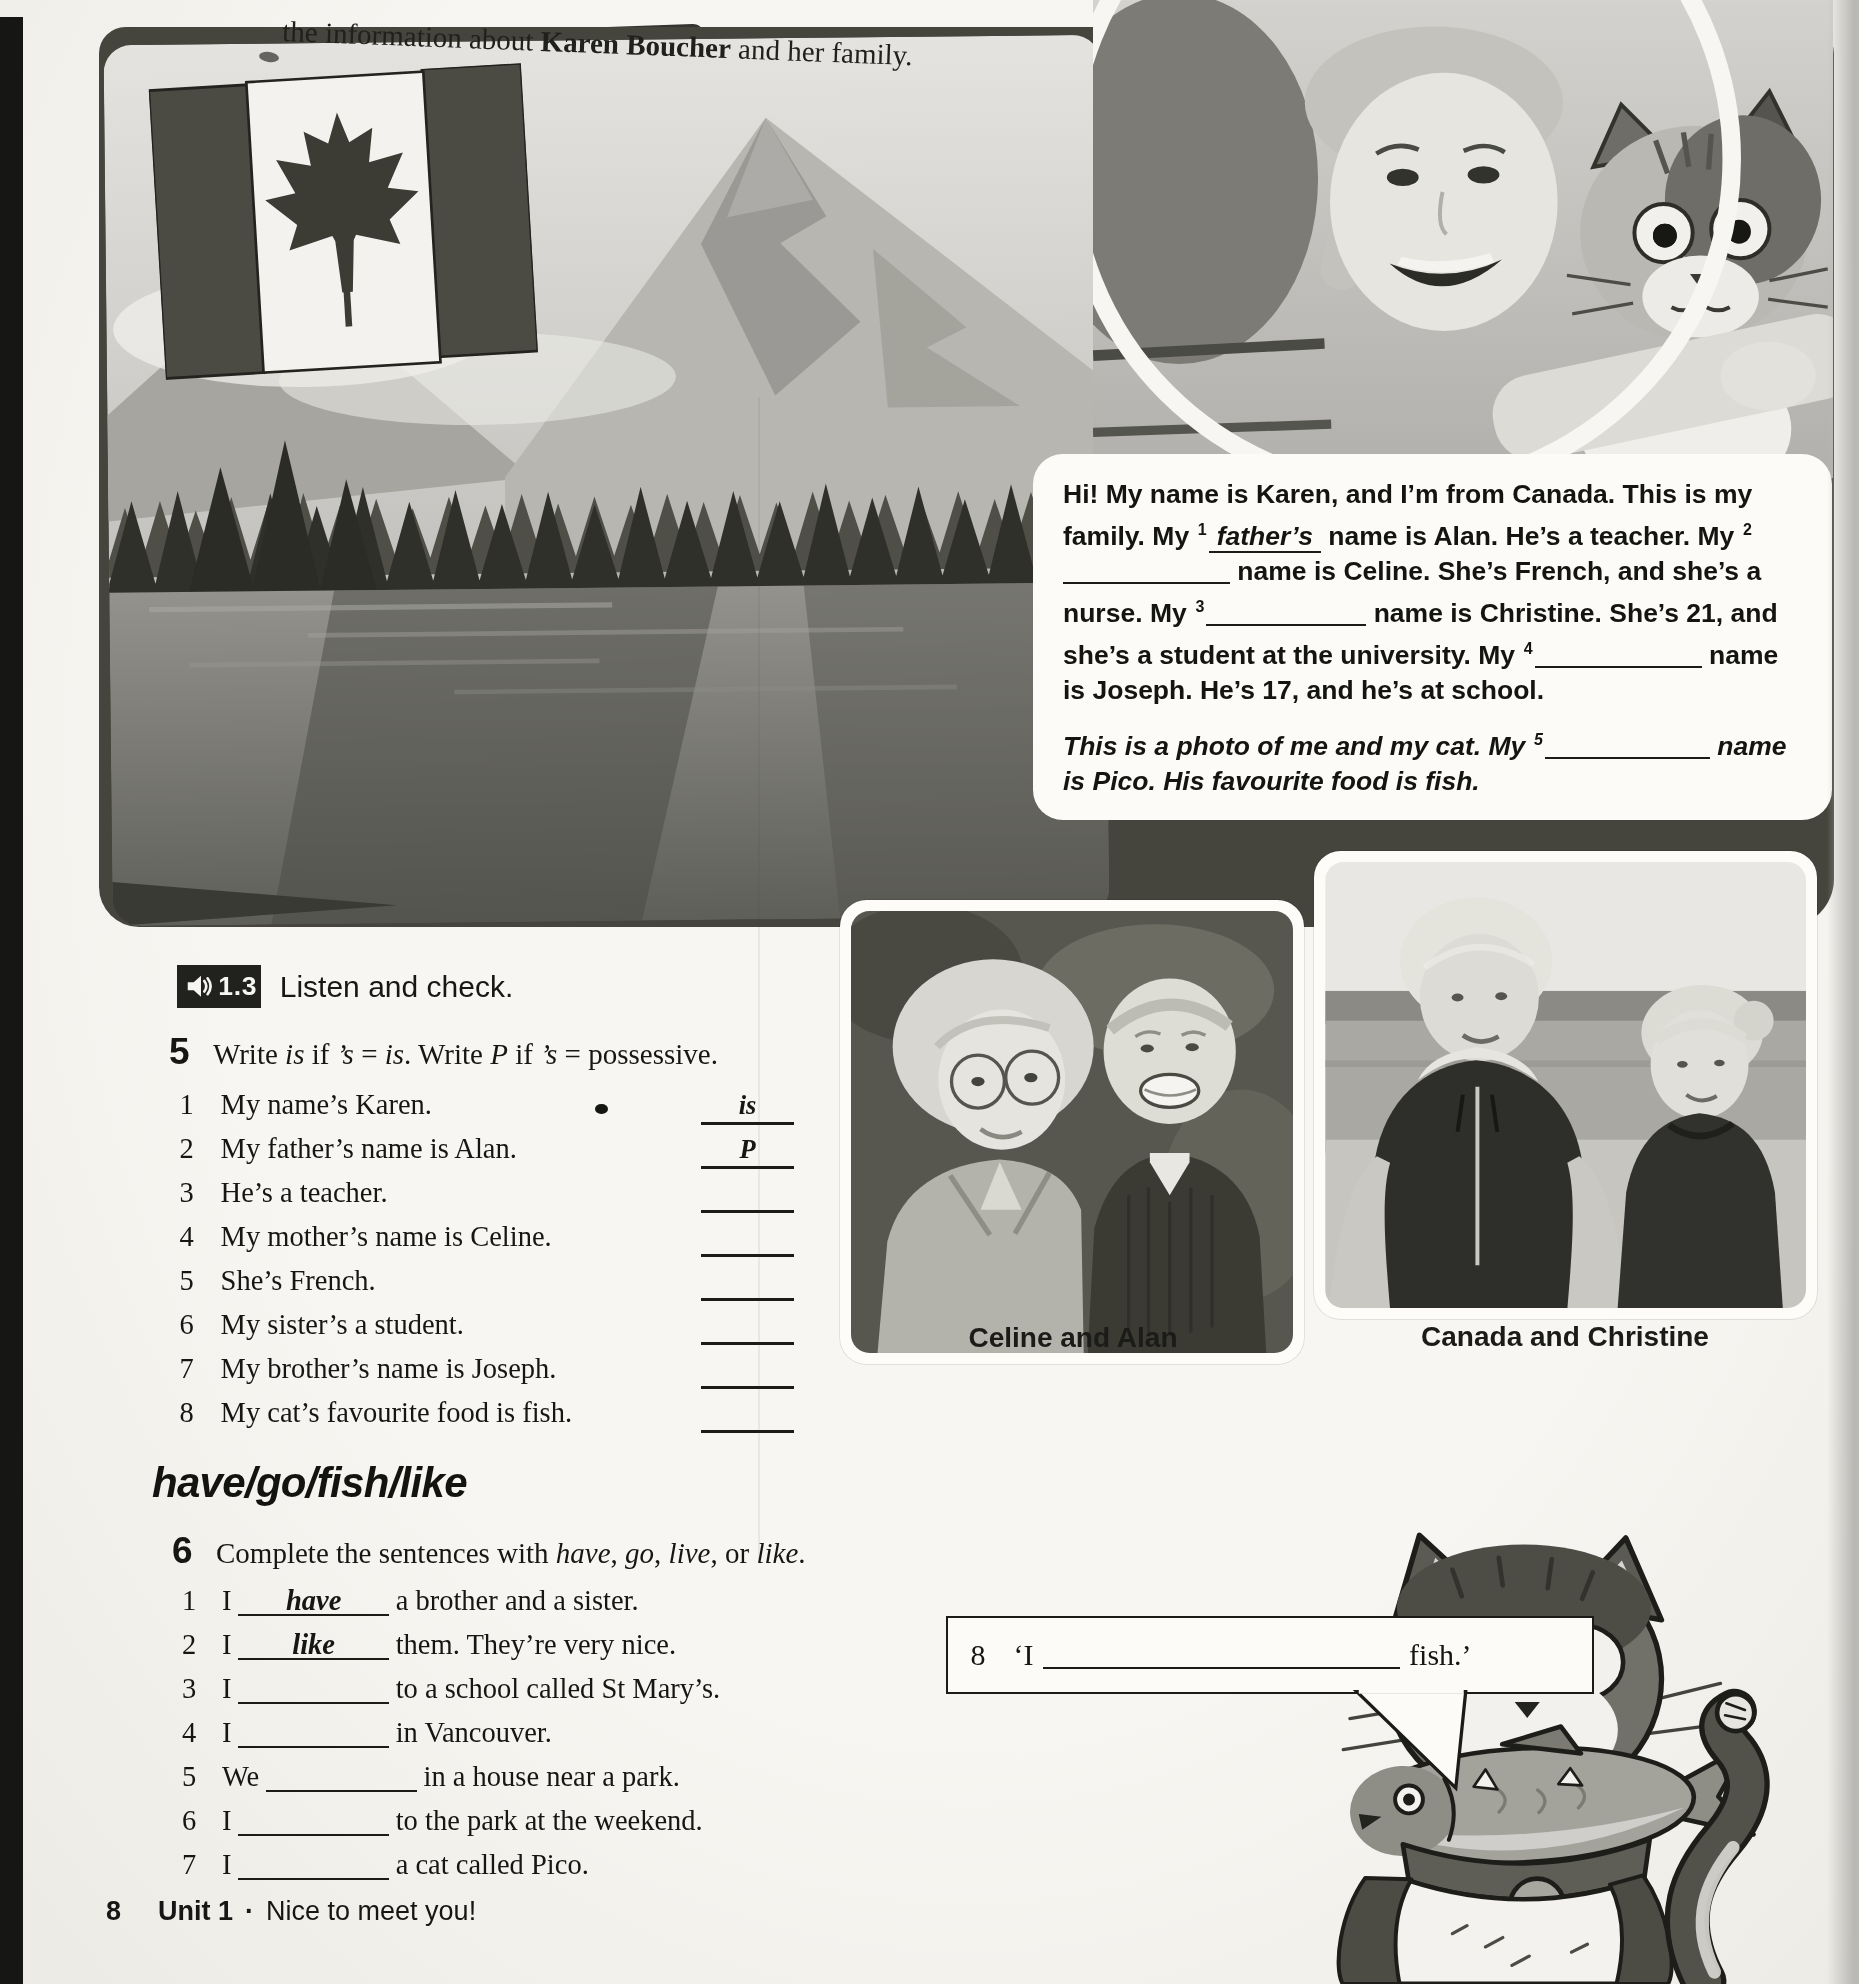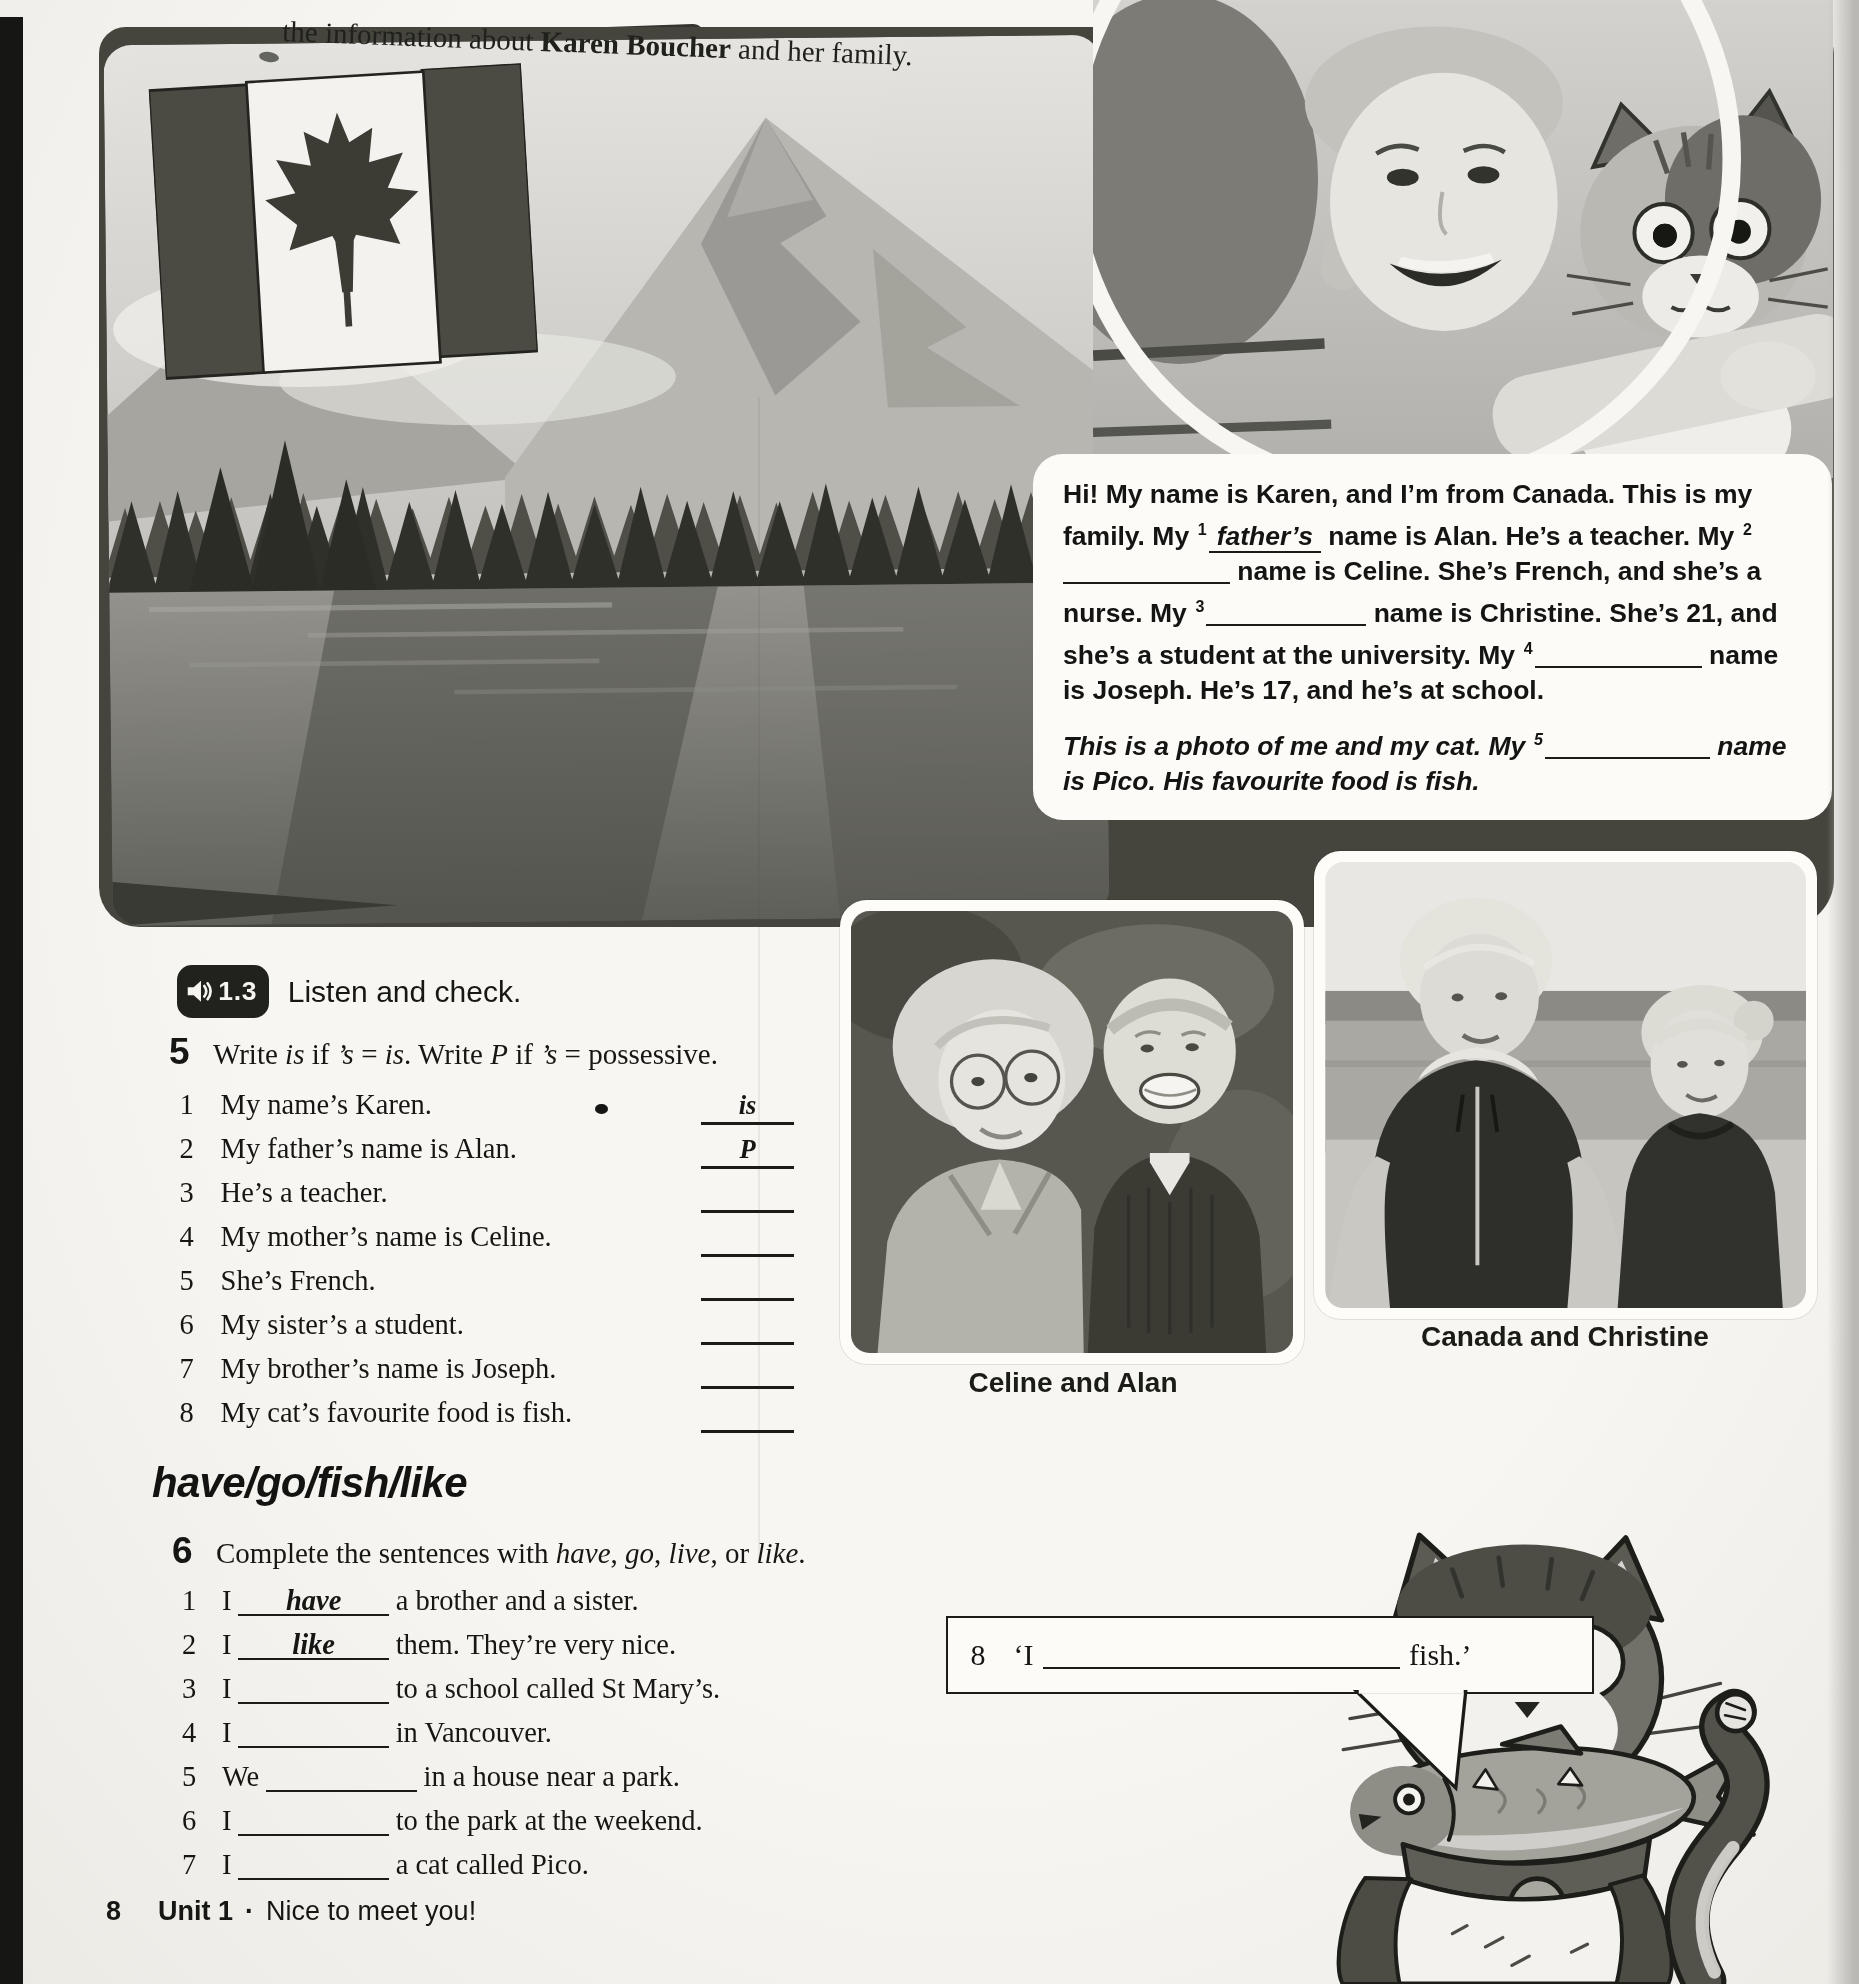--- a/index.html
+++ b/index.html
@@ -36,24 +36,24 @@
   .sup{font-size:16px;vertical-align:10px;margin:0 2px 0 1.3px;}
   .bl{display:inline-block;border-bottom:2.6px solid #1b1b18;height:22.5px;vertical-align:-4px;}
   .b2{width:167px}.b3{width:160px}.b4{width:167px}.b5{width:165px}
   .wans{font-style:italic;border-bottom:2.6px solid #1b1b18;padding:0 8px;}
   
   .photo-frame{position:absolute;background:#fdfcf9;border-radius:26.5px;box-shadow:0 0 0 0.7px rgba(0,0,0,.12);z-index:4;}
   .photo-frame .inner{position:absolute;left:10.6px;top:10.6px;right:10.6px;bottom:10.6px;border-radius:18.5px;overflow:hidden;}
   .frame-joseph{left:1314px;top:851px;width:503px;height:468px;z-index:3;}
   .frame-celine{left:840px;top:900px;width:464px;height:464px;z-index:4;}
   .caption{position:absolute;font-weight:bold;font-size:28px;color:#1b1b18;z-index:5;white-space:nowrap;}
-  .cap-celine{left:1073px;top:1367px;transform:translateX(-50%);}
+  .cap-celine{left:1073px;top:1322px;transform:translateX(-50%);}
   .cap-joseph{left:1565px;top:1321px;transform:translateX(-50%);}
   .listen-row{position:absolute;left:177px;top:965px;display:flex;align-items:center;z-index:5;}
-  .audio-badge{display:flex;align-items:center;background:#21211e;border-radius:15px;height:53px;padding:0 12px 0 8px;}
+  .audio-badge{display:flex;align-items:center;background:#21211e;border-radius:0;height:43px;padding:0 4px 0 8px;}
   .audio-badge .num{color:#f6f5f2;font-weight:bold;font-size:26.5px;margin-left:5.3px;letter-spacing:0.7px;}
   .listen-label{font-family:Liberation Sans, sans-serif;font-size:30px;margin-left:18.5px;color:#17171
 4;color:#171714;}
   .ex{position:absolute;z-index:5;}
   .ex5{left:169px;top:1033px;width:625px;}
   .ex6{left:152px;top:1459px;width:834px;}
   .ex-head{display:flex;align-items:flex-start;}
   .ex-num{font-weight:bold;font-size:37px;line-height:37px;width:44px;flex:0 0 44px;}
   .ex-instr{font-family:"Liberation Serif",serif;font-size:29px;line-height:36px;padding-top:2.6px;text-align:right;}
   .it{font-style:italic;}

